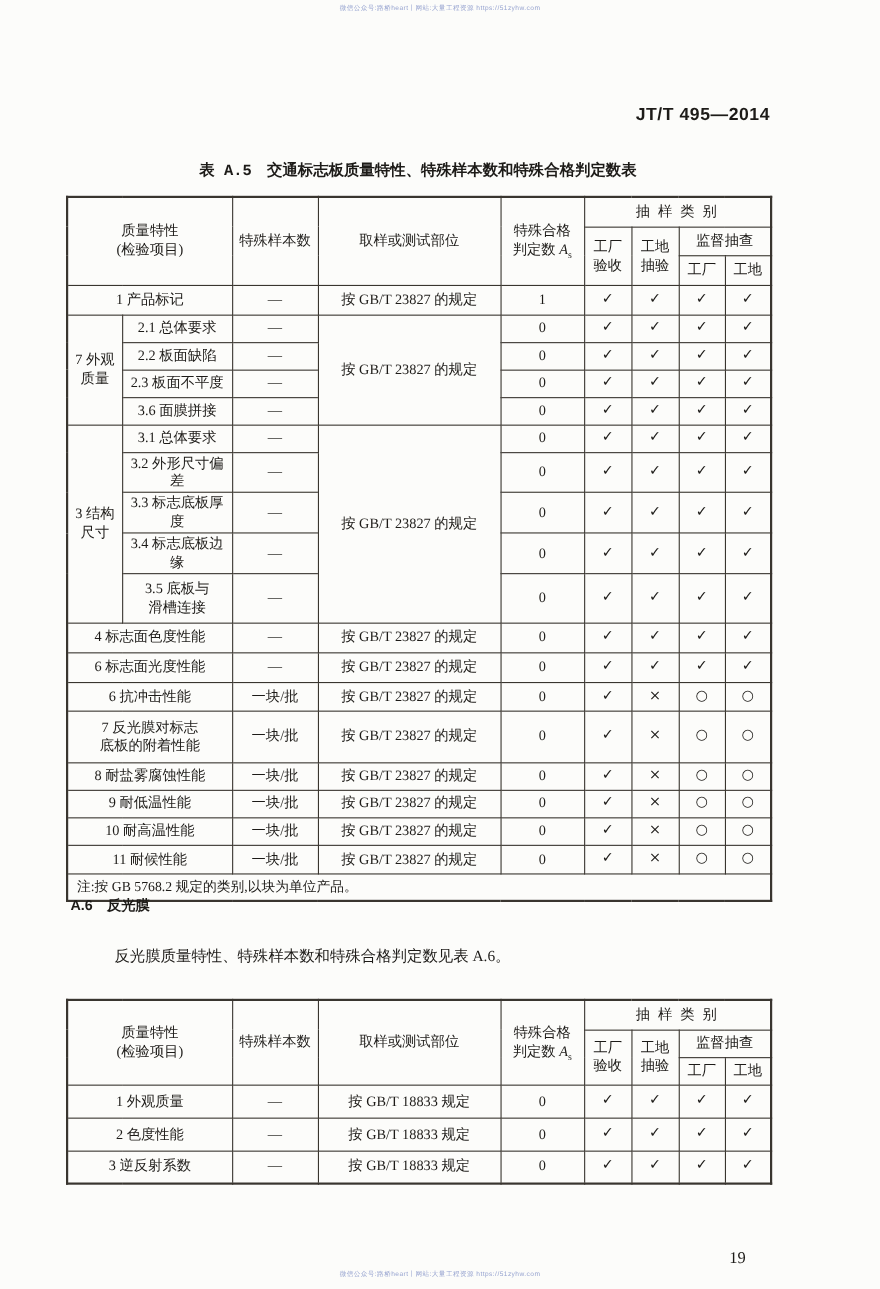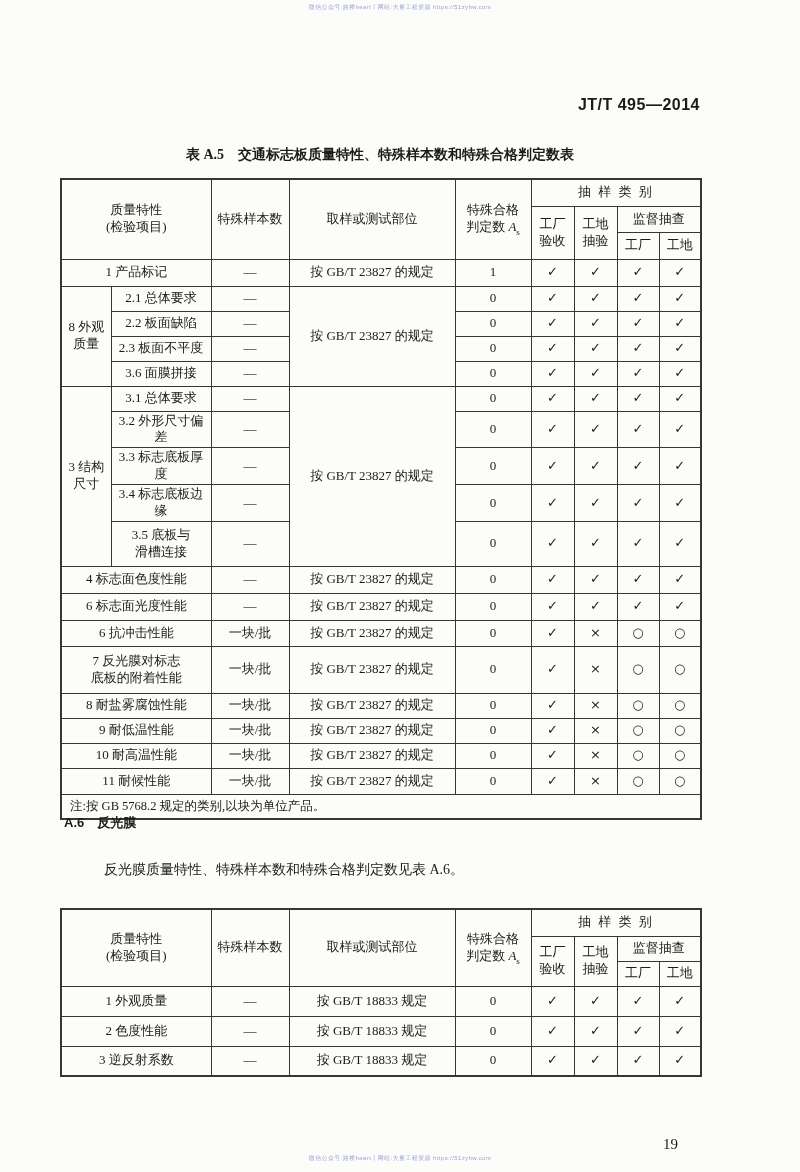--- a/index.html
+++ b/index.html
@@ -9,21 +9,21 @@
 
   .watermark{position:absolute;left:0;width:100%;text-align:center;color:#8493c8;
              font-size:6px;letter-spacing:.4px;font-family:"Liberation Sans",sans-serif;opacity:.85;}
   #wm-top{top:3px;}
   #wm-bottom{top:1154px;}
 
   .doc-number{position:absolute;top:96px;right:100px;font-family:"Liberation Sans",sans-serif;
               font-weight:700;font-size:16px;letter-spacing:.5px;}
 
   .tbl-title{position:absolute;left:60px;width:640px;text-align:center;
-             font-family:Liberation Serif, serif;font-weight:700;font-size:14px;}
+             font-family:Liberation Mono, monospace;font-weight:700;font-size:14px;}
   #a5-title{top:146px;}
   #a6-title{top:878px;}
 
   table.std{position:absolute;left:60px;width:640px;border-collapse:collapse;table-layout:fixed;
             border:2px solid #39352f;}
   #table-a5{top:178px;}
   #table-a6{top:908px;}
   table.std td{border:1px solid #39352f;text-align:center;vertical-align:middle;
                font-size:13px;padding:1px 2px;line-height:1.3;overflow:hidden;}
   .pre{white-space:pre-line;}
@@ -95,21 +95,21 @@
       <td>—</td>
       <td>按 GB/T 23827 的规定</td>
       <td>1</td>
       <td class="mk">✓</td>
       <td class="mk">✓</td>
       <td class="mk">✓</td>
       <td class="mk">✓</td>
     </tr>
 
     <tr class="r25">
-      <td rowspan="4" class="pre">8 外观
+      <td rowspan="4" class="pre">7 外观
 质量</td>
       <td>2.1 总体要求</td>
       <td>—</td>
       <td rowspan="4">按 GB/T 23827 的规定</td>
       <td>0</td>
       <td class="mk">✓</td>
       <td class="mk">✓</td>
       <td class="mk">✓</td>
       <td class="mk">✓</td>
     </tr>

